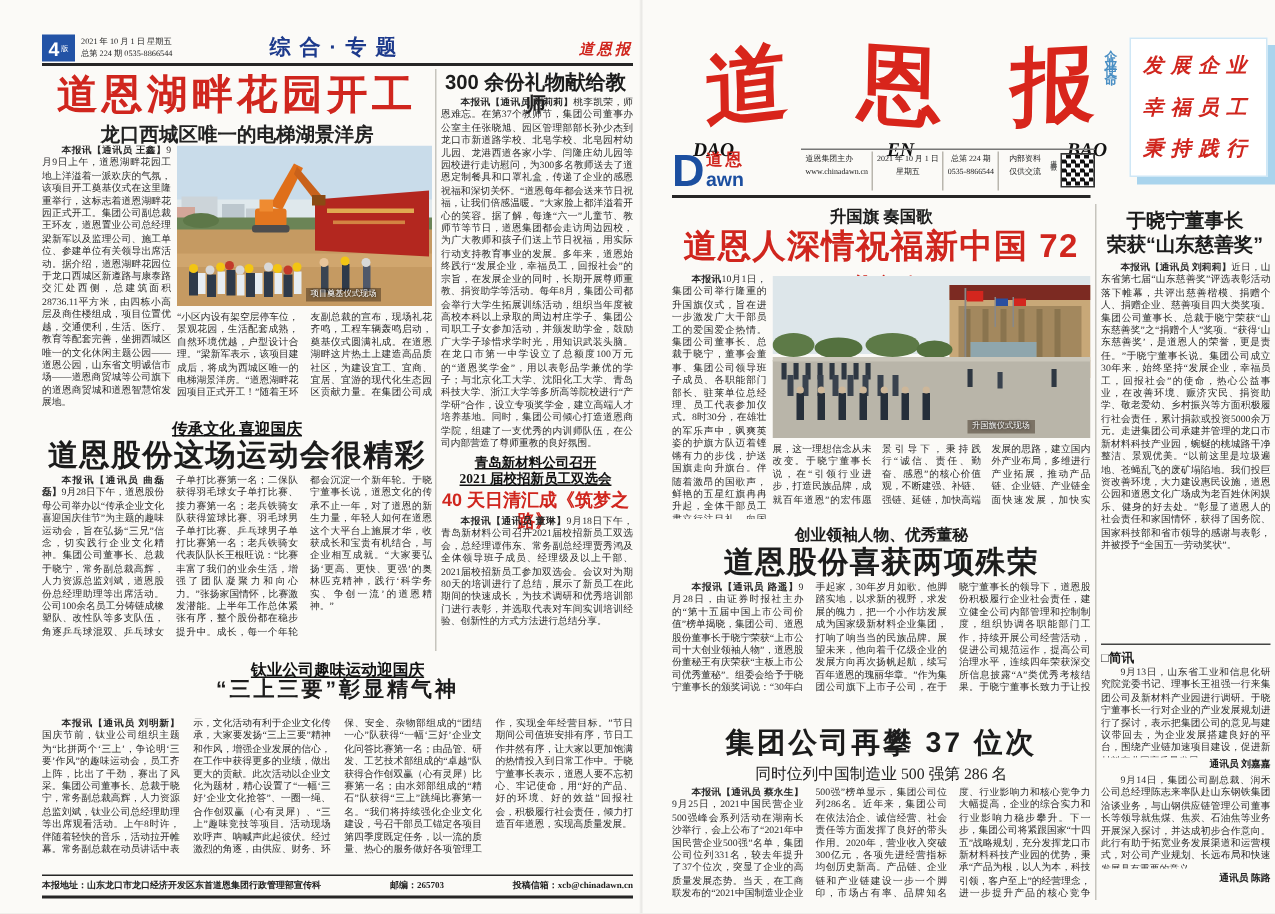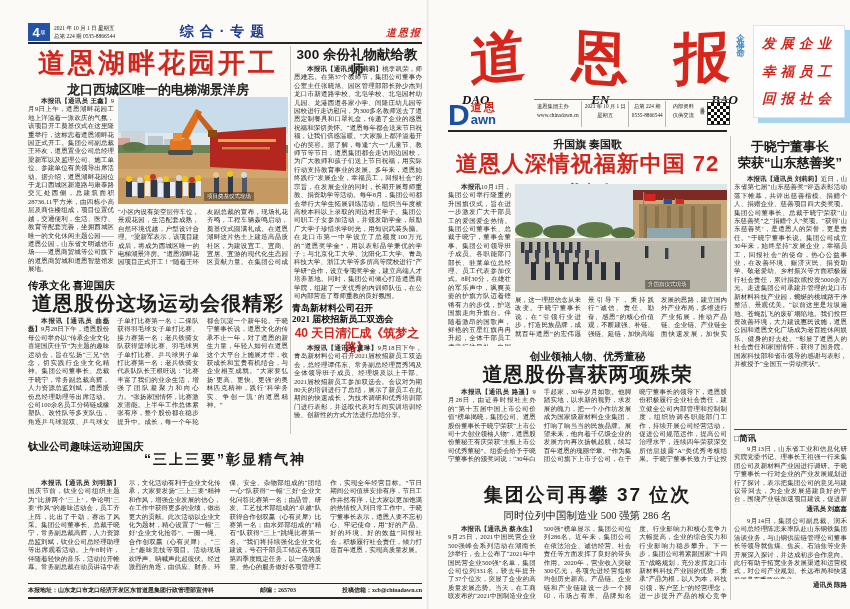--- a/index.html
+++ b/index.html
@@ -7,21 +7,21 @@
   .sheet{position:relative;width:850px;height:609px;background:#fbfaf7;overflow:hidden;
          font-family:"Liberation Serif","DejaVu Serif",serif;color:#1c1c1c;}
   .abs{position:absolute;}
   .fold{left:426px;top:0;width:3px;height:609px;
         background:linear-gradient(90deg,rgba(0,0,0,0) 0,rgba(0,0,0,.08) 50%,rgba(0,0,0,0) 100%);}
   
   .body-txt{font-size:6.5px;line-height:8.4px;text-align:justify;color:#2b2b2b;overflow:hidden;}
   .body-txt p{text-indent:2em;}
   .body-txt.cont p{text-indent:0;}
   .lead-in{font-weight:bold;font-family:"Liberation Sans",sans-serif;}
-  .kicker{font-weight:bold;text-align:left;color:#111;}
+  .kicker{font-weight:bold;text-align:center;color:#111;text-decoration:underline;}
   .hl-sans{font-family:"Liberation Sans","DejaVu Sans",sans-serif;font-weight:bold;text-align:center;}
   .red{color:#d0261e;}
   .rule{background:#262626;}
   .vrule{background:#c6c4bd;width:1px;}
   .photo-cap{color:#fff;font-size:5.5px;line-height:7px;background:rgba(50,35,20,.45);
              padding:1px 3px;text-shadow:0 0 2px #000;}
   
   .pagenum{left:28px;top:23px;width:22px;height:18px;background:#2353a6;color:#fff;
            display:flex;align-items:center;justify-content:center;gap:1px;}
   .pagenum .n{font-size:13px;font-weight:bold;font-family:"Liberation Sans",sans-serif;}
@@ -270,21 +270,21 @@
     </div>
   </div>
   <div class="abs qr-label">道恩官微</div>
   <div class="abs qr"></div>
   <div class="abs rule" style="left:448px;top:130px;width:279px;height:2px;"></div>
 
   <div class="abs mission-label">企业使命</div>
   <div class="abs mission-box">
     <span class="mission-line">发展企业</span>
     <span class="mission-line">幸福员工</span>
-    <span class="mission-line">回报社会</span>
+    <span class="mission-line">秉持践行</span>
   </div>
 
   <div class="abs flag-k">升国旗 奏国歌</div>
   <div class="abs flag-hl hl-sans red">道恩人深情祝福新中国 72 华诞</div>
   <div class="abs body-txt flag-c1">
     <p><b class="lead-in">本报讯</b><span>10月1日，集团公司举行隆重的升国旗仪式，旨在进一步激发广大干部员工的爱国爱企热情。集团公司董事长、总裁于晓宁，董事会董事、集团公司领导班子成员、各职能部门部长、驻莱单位总经理、员工代表参加仪式。8时30分，在雄壮的军乐声中，飒爽英姿的护旗方队迈着铿锵有力的步伐，护送国旗走向升旗台。伴随着激昂的国歌声，鲜艳的五星红旗冉冉升起，全体干部员工肃立行注目礼，向国旗致敬。于晓宁董事长发表国旗下讲话，深情祝福新中国成立72周年。</span></p>
   </div>
   <svg class="abs photo2" viewBox="0 0 212 108">
     <rect width="212" height="52" fill="#dde6ea"></rect>
     <rect x="118" y="6" width="94" height="62" fill="#c8a878"></rect>

